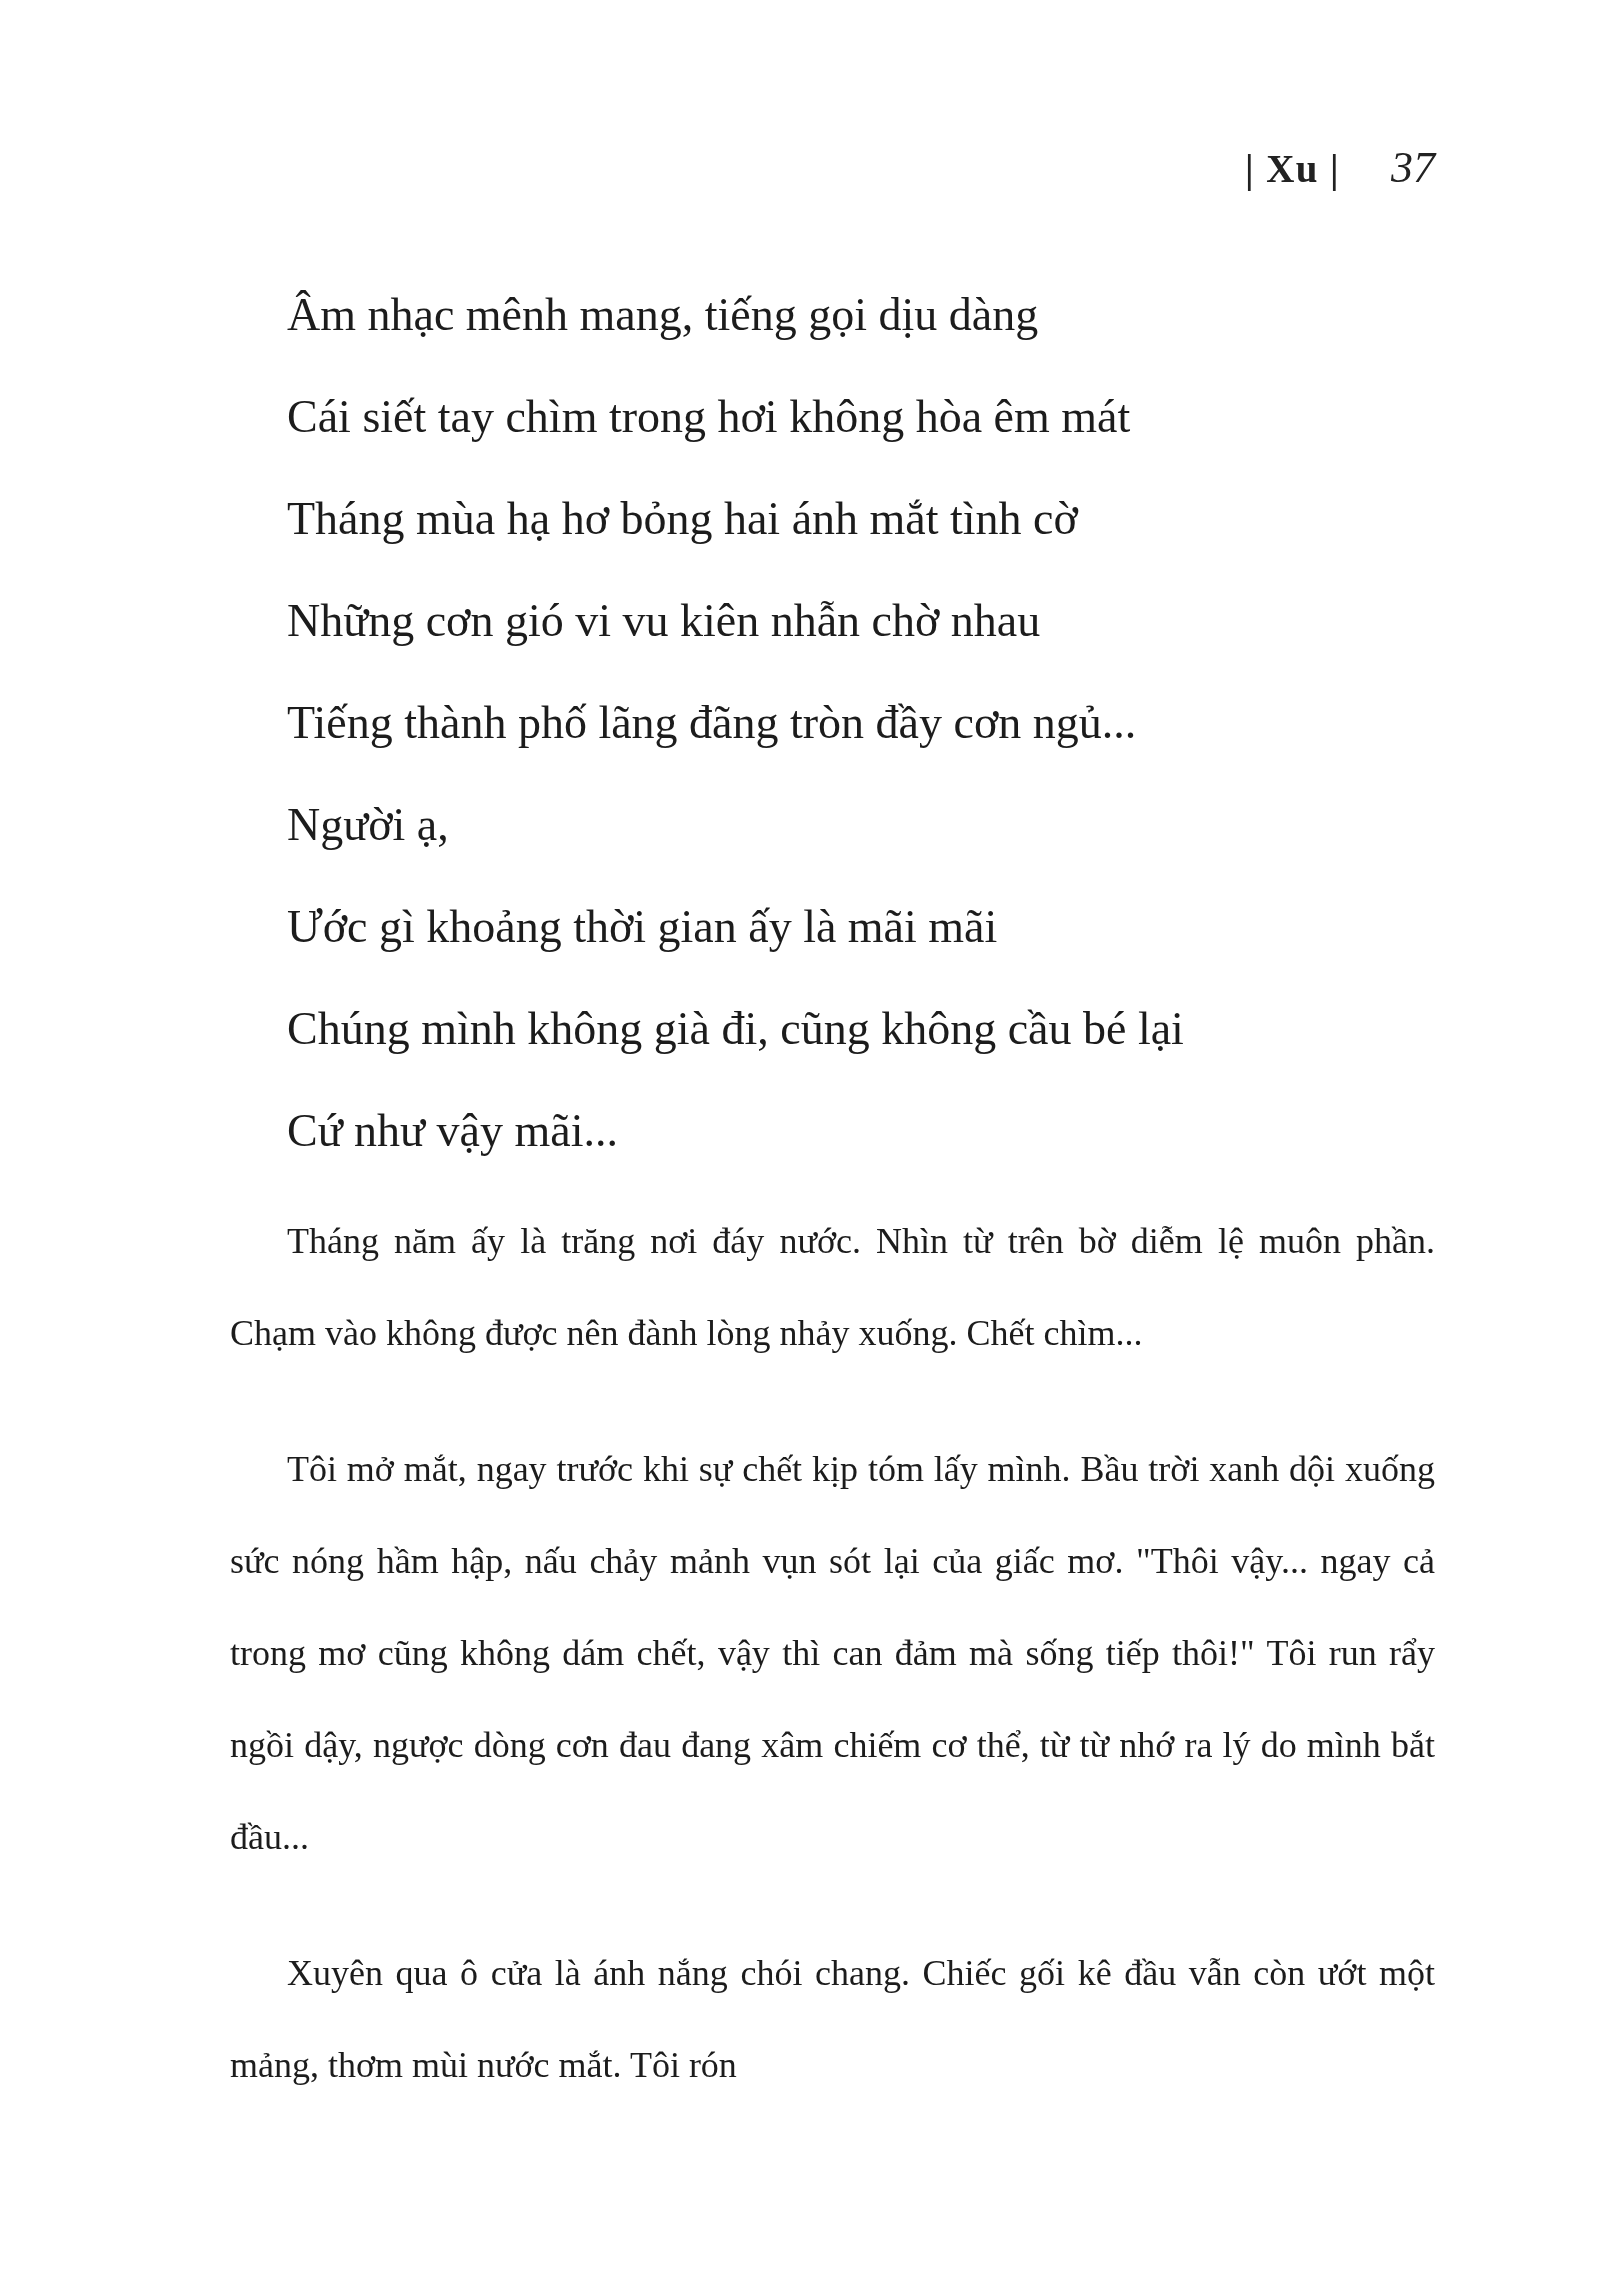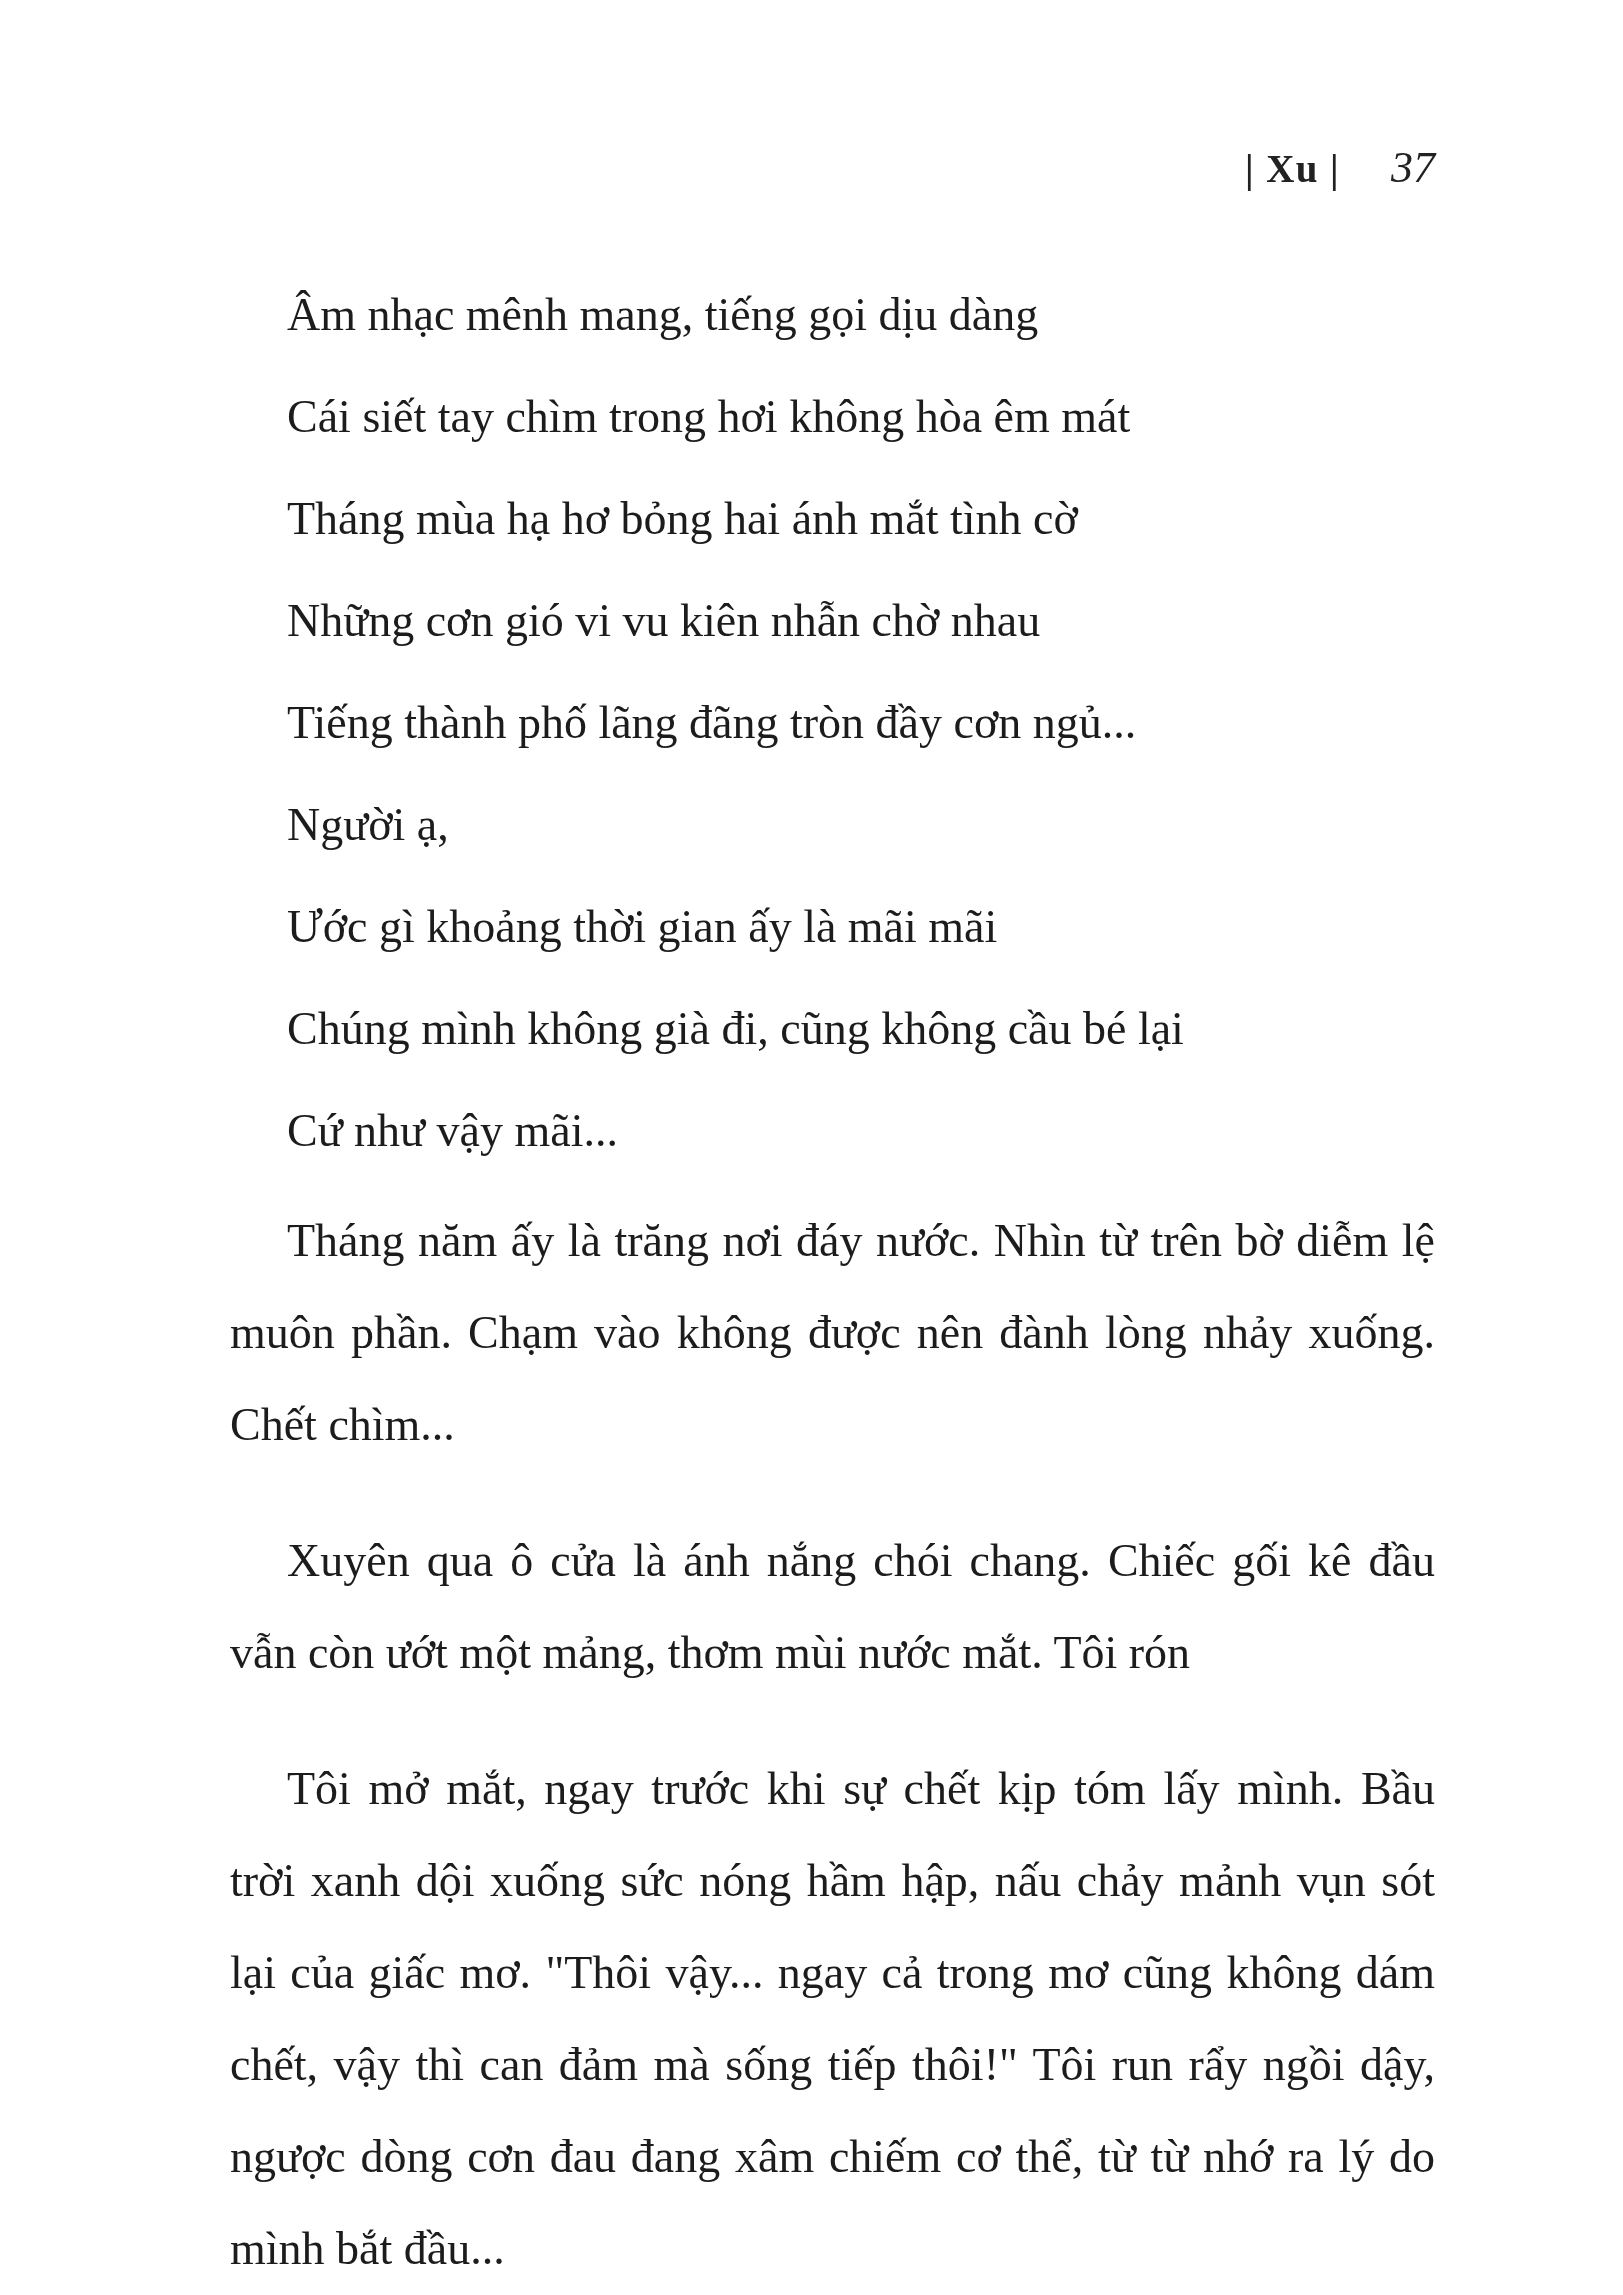--- a/index.html
+++ b/index.html
@@ -43,21 +43,21 @@
     margin-bottom: 13.3px;
   }
   .poem-line {
     margin: 0;
     font-size: 46px;
     line-height: 102px;
     white-space: nowrap;
   }
   .prose .paragraph {
     margin: 0 0 44px 0;
-    font-size: 46px;
+    font-size: 36px;
     line-height: 92px;
     text-align: justify;
     text-indent: 57px;
   }
 </style>
 </head>
 <body>
 
 <div class="page">
 
@@ -73,18 +73,18 @@
     <p class="poem-line">Những cơn gió vi vu kiên nhẫn chờ nhau</p>
     <p class="poem-line">Tiếng thành phố lãng đãng tròn đầy cơn ngủ...</p>
     <p class="poem-line">Người ạ,</p>
     <p class="poem-line">Ước gì khoảng thời gian ấy là mãi mãi</p>
     <p class="poem-line">Chúng mình không già đi, cũng không cầu bé lại</p>
     <p class="poem-line">Cứ như vậy mãi...</p>
   </section>
 
   <section class="prose">
     <p class="paragraph">Tháng năm ấy là trăng nơi đáy nước. Nhìn từ trên bờ diễm lệ muôn phần. Chạm vào không được nên đành lòng nhảy xuống. Chết chìm...</p>
+    <p class="paragraph">Tôi mở mắt, ngay trước khi sự chết kịp tóm lấy mình. Bầu trời xanh dội xuống sức nóng hầm hập, nấu chảy mảnh vụn sót lại của giấc mơ. "Thôi vậy... ngay cả trong mơ cũng không dám chết, vậy thì can đảm mà sống tiếp thôi!" Tôi run rẩy ngồi dậy, ngược dòng cơn đau đang xâm chiếm cơ thể, từ từ nhớ ra lý do mình bắt đầu...</p>
     <p class="paragraph">Xuyên qua ô cửa là ánh nắng chói chang. Chiếc gối kê đầu vẫn còn ướt một mảng, thơm mùi nước mắt. Tôi rón</p>
-    <p class="paragraph">Tôi mở mắt, ngay trước khi sự chết kịp tóm lấy mình. Bầu trời xanh dội xuống sức nóng hầm hập, nấu chảy mảnh vụn sót lại của giấc mơ. "Thôi vậy... ngay cả trong mơ cũng không dám chết, vậy thì can đảm mà sống tiếp thôi!" Tôi run rẩy ngồi dậy, ngược dòng cơn đau đang xâm chiếm cơ thể, từ từ nhớ ra lý do mình bắt đầu...</p>
   </section>
 
 </div>
 
 
 </body></html>

